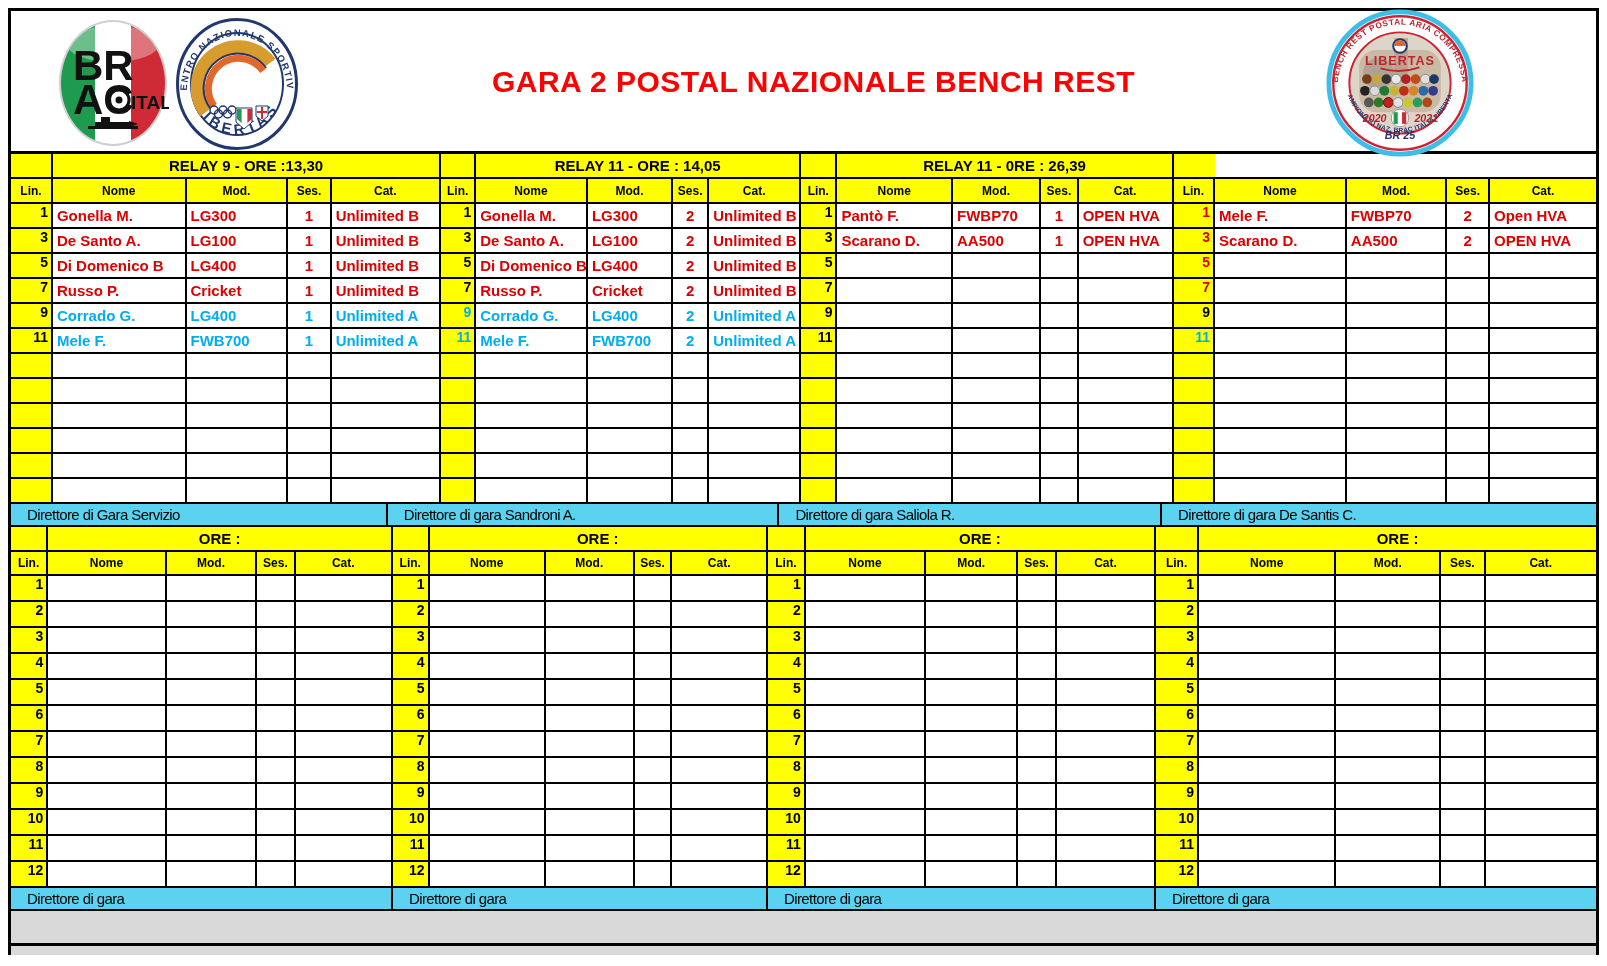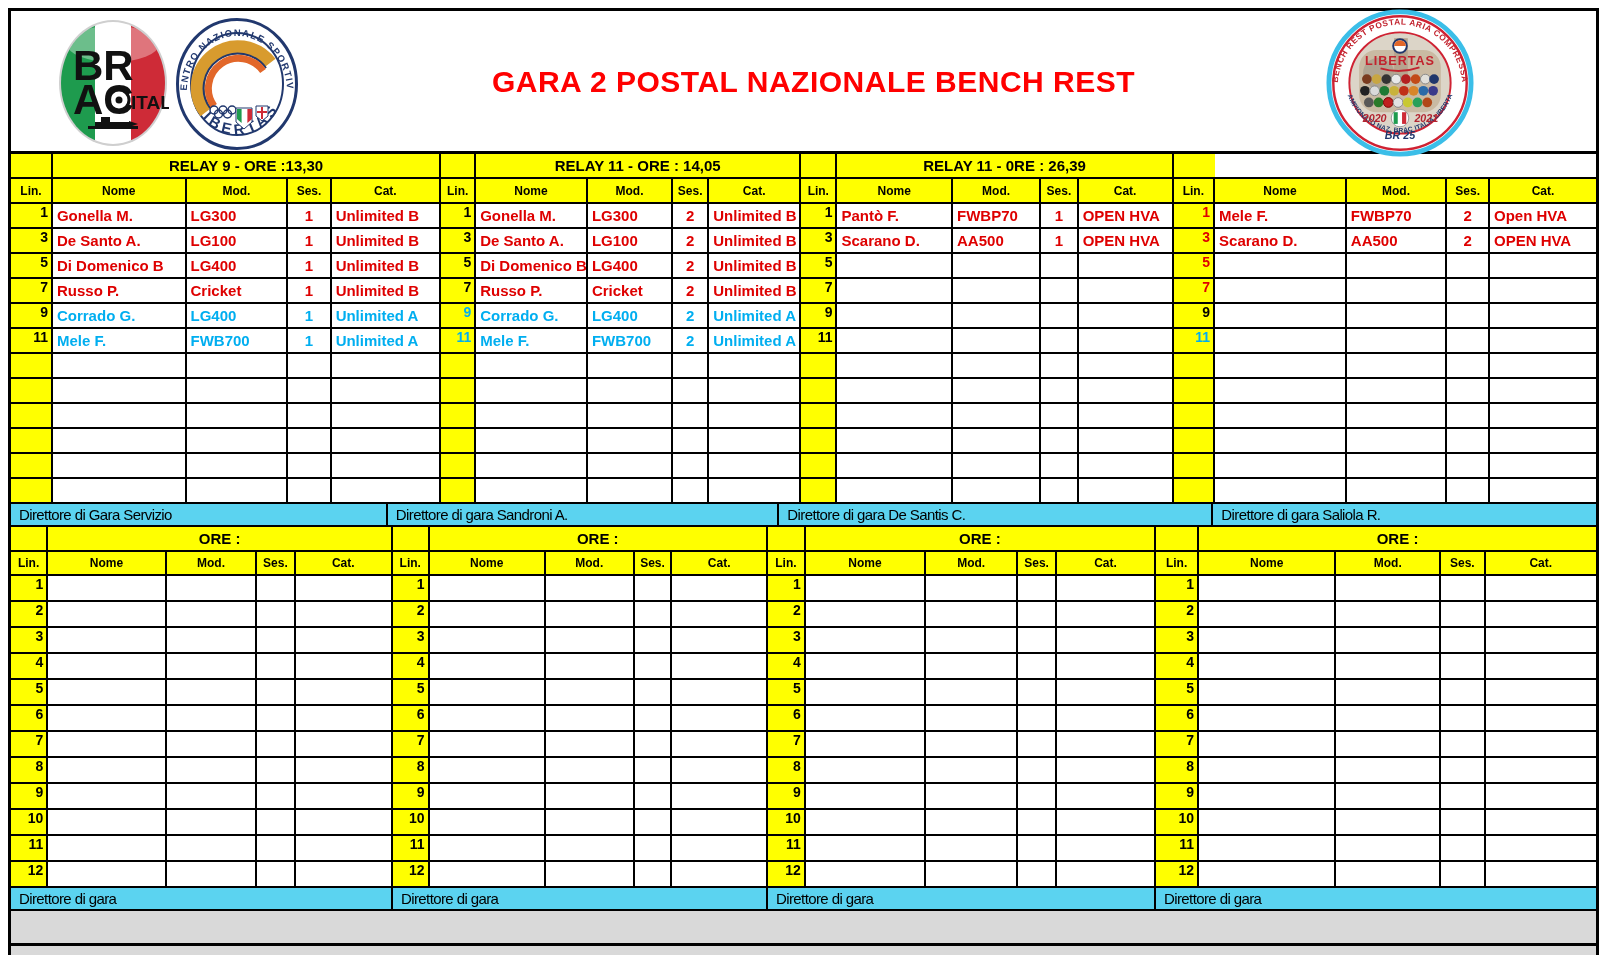--- a/index.html
+++ b/index.html
@@ -27,21 +27,21 @@
   .c0{width:9.8%}.c1{width:31.2%}.c2{width:23.8%}.c3{width:10.1%}.c4{width:25.1%}
   .cspan{width:90.2%}
   .title{align-items:center;justify-content:center;font-weight:bold;font-size:15px;color:#000}
   .colhead{align-items:center;justify-content:center;font-weight:bold;font-size:12px;color:#000}
   .lin{justify-content:flex-end;align-items:flex-start;font-weight:bold;font-size:14px;line-height:16px;padding:0 3px}
   .tdata{align-items:center;font-weight:bold;font-size:15px}
   .tleft{justify-content:flex-start;padding-left:4px}
   .tcenter{justify-content:center}
   
   .dband{display:flex;height:23px;background:#5BD3F0;border-bottom:2px solid #000}
-  .dcell{border-right:2px solid #000;display:flex;align-items:center;padding-left:8px;
+  .dcell{border-right:2px solid #000;display:flex;align-items:center;padding-left:16px;
     font-size:15px;letter-spacing:-0.6px;color:#000;overflow:hidden;white-space:nowrap}
   .dcell:last-child{border-right:none}
   
   .commission{display:flex;height:35px;background:#D9D9D9;border-bottom:3px solid #000}
   .ccell{display:flex;align-items:center;padding-left:5px;font-weight:bold;font-size:15px;
     letter-spacing:-0.4px;border-right:2px solid #000;white-space:nowrap}
   .ccell.l{width:757px}
   .ccell.r{flex:1;border-right:none}
   .strip{height:9px;background:#D9D9D9}
   svg text{font-family:"Liberation Sans","DejaVu Sans",sans-serif}
@@ -564,22 +564,22 @@
           <div class="cell c2 tleft tdata" style="color: rgb(0, 0, 0);"></div>
           <div class="cell c3 tcenter tdata" style="color: rgb(0, 0, 0);"></div>
           <div class="cell c4 tleft tdata" style="color: rgb(0, 0, 0);"></div>
         </div>
       </div>
     </div>
 
   <div id="dir1" class="dband">
       <div class="dcell" style="width: 382px;">Direttore di Gara Servizio</div>
       <div class="dcell" style="width: 397px;">Direttore di gara Sandroni A.</div>
+      <div class="dcell" style="width: 388px;">Direttore di gara Saliola R.</div>
       <div class="dcell" style="width: 440px;">Direttore di gara De Santis C.</div>
-      <div class="dcell" style="width: 388px;">Direttore di gara Saliola R.</div>
     </div>
 
   <div id="table2" class="tband">
       <div class="block b2" style="width: 382px;">
         <div class="row trow">
           <div class="cell c0 y"></div>
           <div class="cell cspan y title">ORE :</div>
         </div>
         <div class="row hrow">
           <div class="cell c0 y colhead">Lin.</div>

